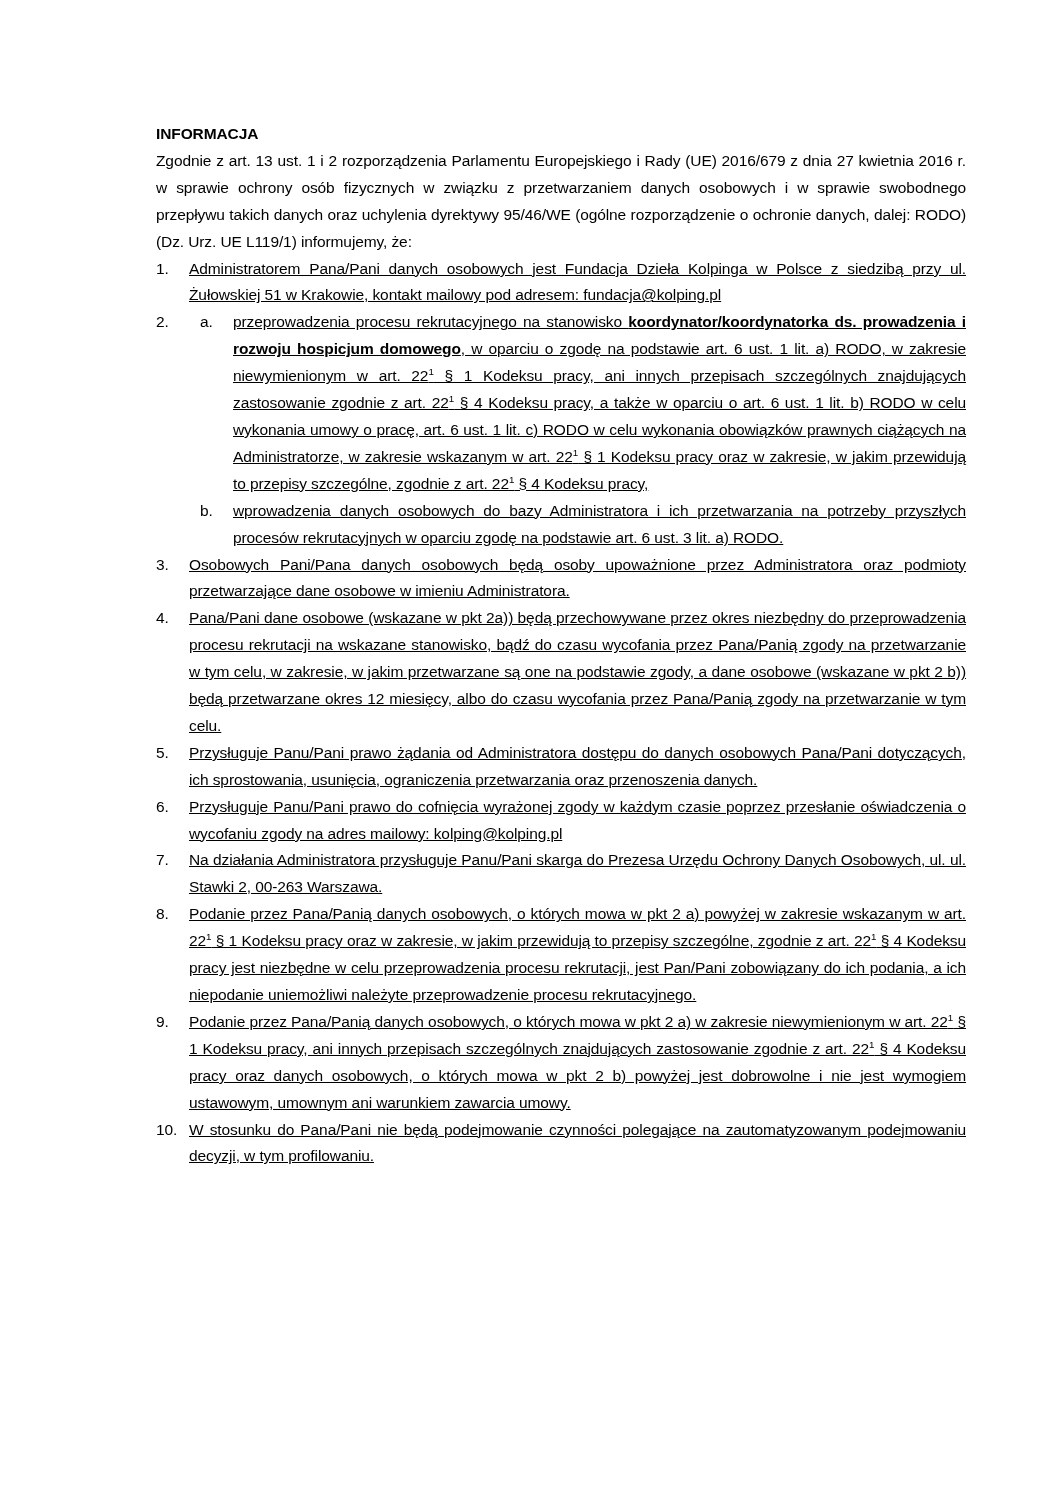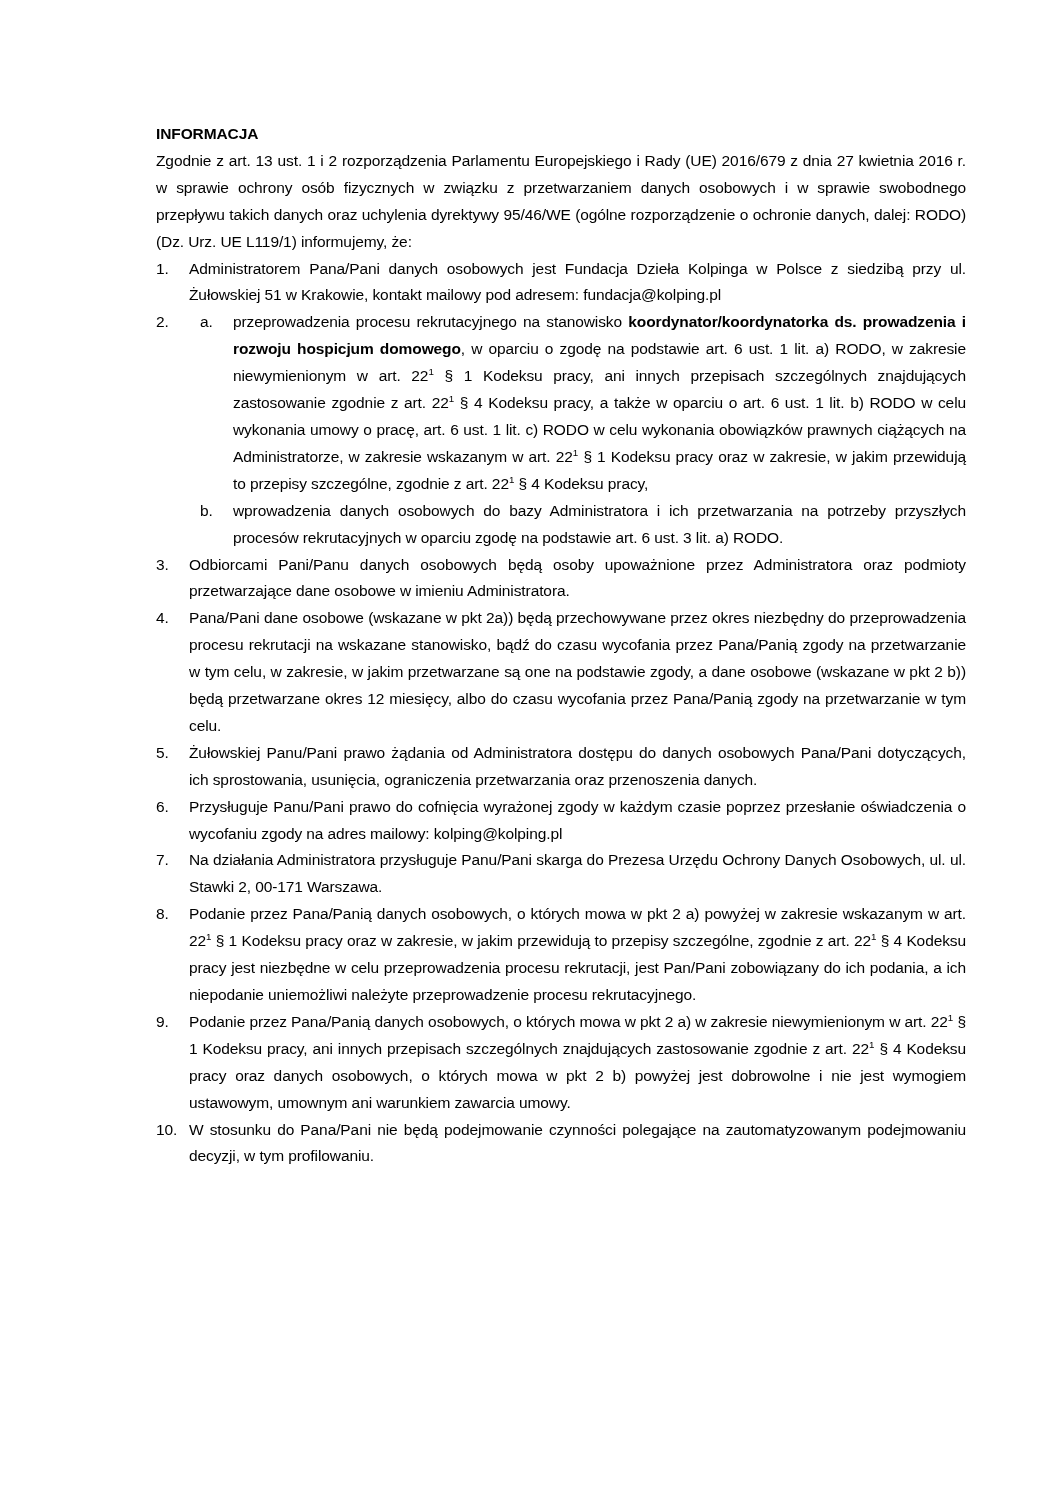--- a/index.html
+++ b/index.html
@@ -29,21 +29,21 @@
     margin: 0;
     text-align: left;
   }
   .subtitle-gap { margin-bottom: 33px; }
   .intro { margin: 0; }
   .li { position: relative; padding-left: 33px; }
   .li > .num { position: absolute; left: 0; top: 0; }
   .subli { position: relative; padding-left: 33px; }
   .subli > .num { position: absolute; left: 0; top: 0; }
   .sublist { margin-left: 11px; }
-  .body { display: block; }
+  .body { display: block; text-decoration: underline; }
   .b { font-weight: bold; }
   sup {
     font-size: 0.63em;
     line-height: 0;
     vertical-align: super;
     letter-spacing: 0;
   }
 </style>
 </head>
 <body>
@@ -65,37 +65,37 @@
               <div class="body"><span>przeprowadzenia procesu rekrutacyjnego na stanowisko </span><span class="b">koordynator/koordynatorka ds. prowadzenia i rozwoju hospicjum domowego</span><span>, w oparciu o zgodę na podstawie art. 6 ust. 1 lit. a) RODO, w zakresie niewymienionym w art. 22</span><sup>1</sup><span> § 1 Kodeksu pracy, ani innych przepisach szczególnych znajdujących zastosowanie zgodnie z art. 22</span><sup>1</sup><span> § 4 Kodeksu pracy, a także w oparciu o art. 6 ust. 1 lit. b) RODO w celu wykonania umowy o pracę, art. 6 ust. 1 lit. c) RODO w celu wykonania obowiązków prawnych ciążących na Administratorze, w zakresie wskazanym w art. 22</span><sup>1</sup><span> § 1 Kodeksu pracy oraz w zakresie, w jakim przewidują to przepisy szczególne, zgodnie z art. 22</span><sup>1</sup><span> § 4 Kodeksu pracy,</span></div>
             </div>
             <div class="subli">
               <span class="num">b.</span>
               <div class="body"><span>wprowadzenia danych osobowych do bazy Administratora i ich przetwarzania na potrzeby przyszłych procesów rekrutacyjnych w oparciu zgodę na podstawie art. 6 ust. 3 lit. a) RODO.</span></div>
             </div>
           </div>
         </div>
         <div class="li">
           <span class="num">3.</span>
-          <div class="body"><span>Odbiorcami Pani/Panu danych osobowych będą osoby upoważnione przez Administratora oraz podmioty przetwarzające dane osobowe w imieniu Administratora.</span></div>
+          <div class="body"><span>Osobowych Pani/Pana danych osobowych będą osoby upoważnione przez Administratora oraz podmioty przetwarzające dane osobowe w imieniu Administratora.</span></div>
         </div>
         <div class="li">
           <span class="num">4.</span>
           <div class="body"><span>Pana/Pani dane osobowe (wskazane w pkt 2a)) będą przechowywane przez okres niezbędny do przeprowadzenia procesu rekrutacji na wskazane stanowisko, bądź do czasu wycofania przez Pana/Panią zgody na przetwarzanie w tym celu, w zakresie, w jakim przetwarzane są one na podstawie zgody, a dane osobowe (wskazane w pkt 2 b)) będą przetwarzane okres 12 miesięcy, albo do czasu wycofania przez Pana/Panią zgody na przetwarzanie w tym celu.</span></div>
         </div>
         <div class="li">
           <span class="num">5.</span>
-          <div class="body"><span>Żułowskiej Panu/Pani prawo żądania od Administratora dostępu do danych osobowych Pana/Pani dotyczących, ich sprostowania, usunięcia, ograniczenia przetwarzania oraz przenoszenia danych.</span></div>
+          <div class="body"><span>Przysługuje Panu/Pani prawo żądania od Administratora dostępu do danych osobowych Pana/Pani dotyczących, ich sprostowania, usunięcia, ograniczenia przetwarzania oraz przenoszenia danych.</span></div>
         </div>
         <div class="li">
           <span class="num">6.</span>
           <div class="body"><span>Przysługuje Panu/Pani prawo do cofnięcia wyrażonej zgody w każdym czasie poprzez przesłanie oświadczenia o wycofaniu zgody na adres mailowy: kolping@kolping.pl</span></div>
         </div>
         <div class="li">
           <span class="num">7.</span>
-          <div class="body"><span>Na działania Administratora przysługuje Panu/Pani skarga do Prezesa Urzędu Ochrony Danych Osobowych, ul. ul. Stawki 2, 00-171 Warszawa.</span></div>
+          <div class="body"><span>Na działania Administratora przysługuje Panu/Pani skarga do Prezesa Urzędu Ochrony Danych Osobowych, ul. ul. Stawki 2, 00-263 Warszawa.</span></div>
         </div>
         <div class="li">
           <span class="num">8.</span>
           <div class="body"><span>Podanie przez Pana/Panią danych osobowych, o których mowa w pkt 2 a) powyżej w zakresie wskazanym w art. 22</span><sup>1</sup><span> § 1 Kodeksu pracy oraz w zakresie, w jakim przewidują to przepisy szczególne, zgodnie z art. 22</span><sup>1</sup><span> § 4 Kodeksu pracy jest niezbędne w celu przeprowadzenia procesu rekrutacji, jest Pan/Pani zobowiązany do ich podania, a ich niepodanie uniemożliwi należyte przeprowadzenie procesu rekrutacyjnego.</span></div>
         </div>
         <div class="li">
           <span class="num">9.</span>
           <div class="body"><span>Podanie przez Pana/Panią danych osobowych, o których mowa w pkt 2 a) w zakresie niewymienionym w art. 22</span><sup>1</sup><span> § 1 Kodeksu pracy, ani innych przepisach szczególnych znajdujących zastosowanie zgodnie z art. 22</span><sup>1</sup><span> § 4 Kodeksu pracy oraz danych osobowych, o których mowa w pkt 2 b) powyżej jest dobrowolne i nie jest wymogiem ustawowym, umownym ani warunkiem zawarcia umowy.</span></div>
         </div>
         <div class="li">

